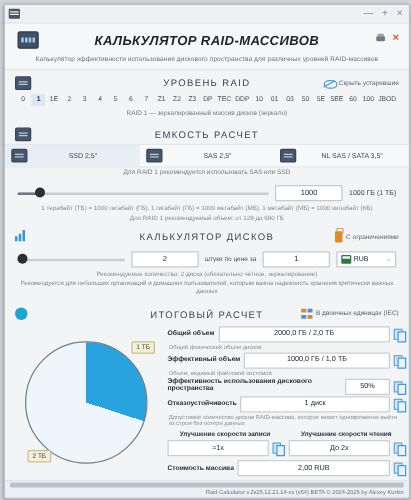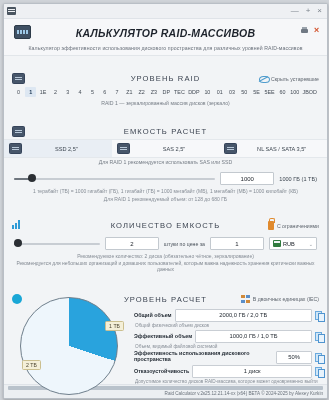--- a/index.html
+++ b/index.html
@@ -46,21 +46,21 @@
   .ico-print:before{content:"";position:absolute;left:1px;top:0;width:5px;height:2px;background:#9aa3ac;}
   .ico-print:after{content:"";position:absolute;left:0;top:2px;width:7px;height:4px;background:#6f7883;border-radius:1px;}
   .ico-close{font-size:9px;color:#d2502a;font-weight:bold;line-height:9px;}
   .subtitle{
     text-align:center;font-size:5.2px;color:#69707a;margin-top:4px;letter-spacing:.1px;
   }
   
   .section{padding:0 6px;}
   .sec-head{
     display:flex;align-items:center;justify-content:center;position:relative;
-    height:15px;margin-top:15px;
+    height:15px;margin-top:3px;
   }
   .sec-head .lead-ico{position:absolute;left:2px;top:2px;}
   .sec-title{font-size:7.6px;color:#3b4350;letter-spacing:1.1px;}
   .sec-right{position:absolute;right:2px;display:flex;align-items:center;gap:3px;}
   .sec-right .lbl{font-size:5.2px;color:#5d646d;}
   
   .ic-disk{width:11px;height:9px;border-radius:1.5px;background:#47566a;border:1px solid #36445a;position:relative;}
   .ic-disk:after{content:"";position:absolute;left:2px;top:5px;width:7px;height:1px;background:#b9c9da;box-shadow:0 -2px 0 #b9c9da;}
   .ic-bar{width:10px;height:9px;display:flex;align-items:flex-end;gap:1px;}
   .ic-bar i{display:block;width:2px;background:#2e9bd6;}
@@ -255,21 +255,21 @@
     <div class="smallnote">Для RAID 1 рекомендуемый объем: от 128 до 680 ГБ</div>
   </div>
 
   <div class="section">
     <div class="sec-head">
       <span class="lead-ico ic-bar">
           <i></i>
           <i></i>
           <i></i>
         </span>
-      <span class="sec-title">КОЛИЧЕСТВО ЕМКОСТЬ</span>
+      <span class="sec-title">КАЛЬКУЛЯТОР ДИСКОВ</span>
       <span class="sec-right">
         <span class="ic-lock"></span>
         <span class="lbl">С ограничениями</span>
       </span>
     </div>
     <div class="sliderrow">
       <div class="track">
         <div class="fill" style="width:2%"></div>
         <div class="knob" style="left:0%"></div>
       </div>
@@ -282,21 +282,21 @@
         <span class="caret">⌄</span>
       </div>
     </div>
     <div class="smallnote">Рекомендуемое количество: 2 диска (обязательно чётное, зеркалирование)</div>
     <div class="advice">Рекомендуется для небольших организаций и домашних пользователей, которым важна надежность хранения критически важных данных</div>
   </div>
 
   <div class="section">
     <div class="sec-head">
       <span class="lead-ico ic-circle"></span>
-      <span class="sec-title">УРОВЕНЬ РАСЧЕТ</span>
+      <span class="sec-title">ИТОГОВЫЙ РАСЧЕТ</span>
       <span class="sec-right">
         <span class="ic-bin">
             <i></i>
             <i></i>
             <i></i>
             <i></i>
           </span>
         <span class="lbl">В двоичных единицах (IEC)</span>
       </span>
     </div>

